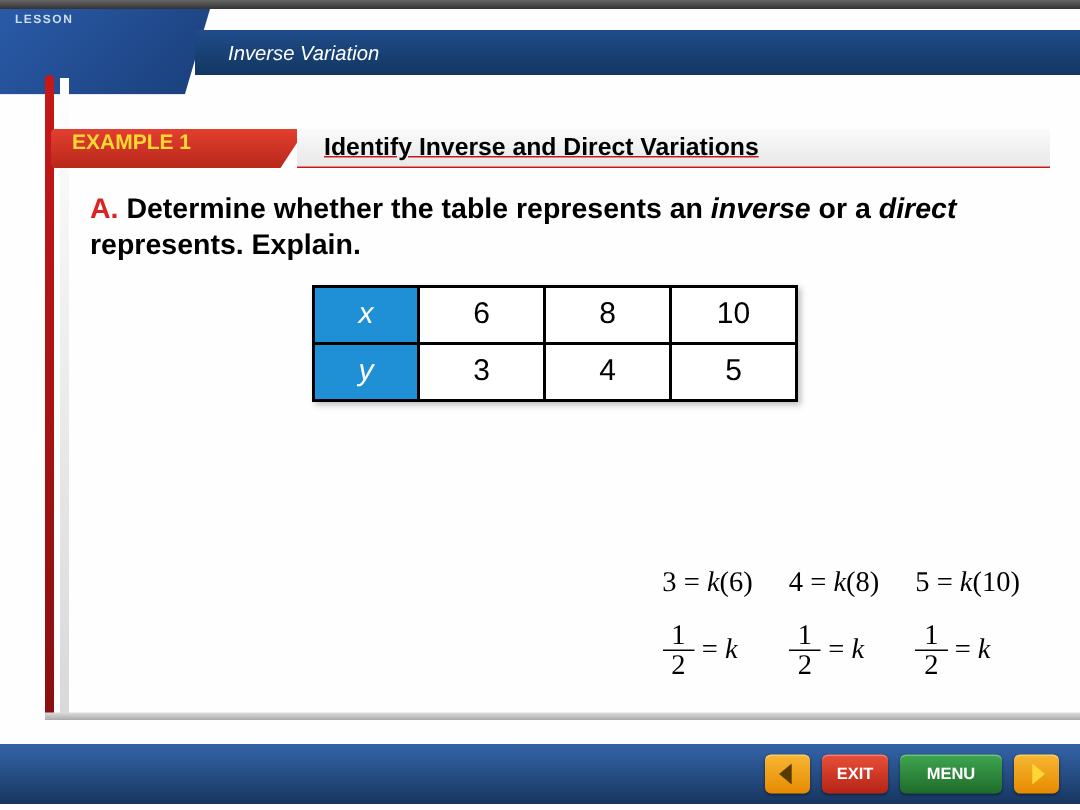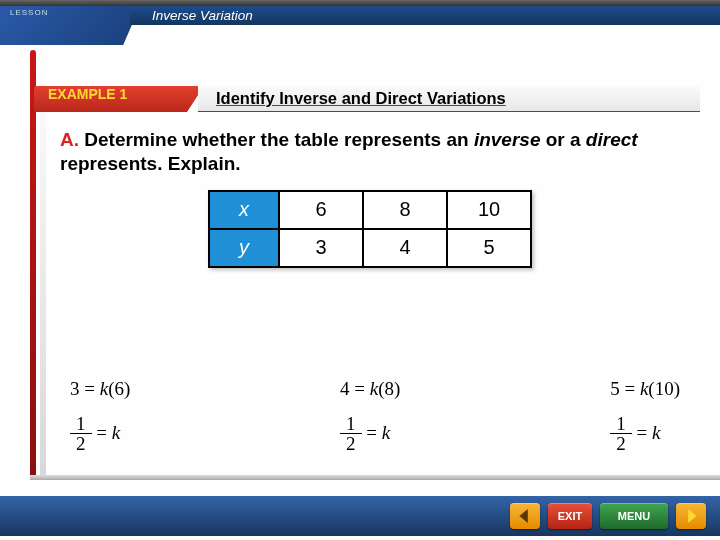--- a/index.html
+++ b/index.html
@@ -9,32 +9,32 @@
     background: #fefefe;
     position: relative;
     overflow: hidden;
   }
   .top-strip {
     position: absolute; top: 0; left: 0; right: 0; height: 6px;
     background: linear-gradient(#666, #333);
   }
   .lesson-tab {
     position: absolute; top: 6px; left: 0;
-    width: 140px; height: 39px;
+    width: 140px; height: 57px;
     background: linear-gradient(135deg, #2a5aa8 0%, #1a3f7a 100%);
     color: #fdd835;
     display: flex; align-items: center;
     padding-left: 28px;
-    font-weight: normal;
+    font-weight: bold;
     clip-path: polygon(0 0, 100% 0, 88% 100%, 0 100%);
   }
   .lesson-tab .num { font-size: 26px; letter-spacing: -1px; }
   .lesson-tab .label { font-size: 8px; position: absolute; top: 2px; left: 10px; letter-spacing: 1px; color: #cde; }
   .lesson-strip {
-    position: absolute; top: 6px; left: 130px; right: 0; height: 19px;
+    position: absolute; top: 20px; left: 130px; right: 0; height: 30px;
     background: linear-gradient(#1f4c8a, #123660);
     color: #fff; font-size: 13.5px; font-style: italic;
     display: flex; align-items: center; padding-left: 22px;
   }
   .example-tab {
     position: absolute; top: 86px; left: 34px;
     width: 170px; height: 26px;
     background: linear-gradient(#e33f2f, #b8281a);
     color: #fdd835; font-weight: bold; font-size: 14px;
     display: flex; align-items: flex-start; padding-left: 14px;
@@ -69,21 +69,21 @@
   .data-table th {
     background: #1f8fd6; color: #fff; font-style: italic; width: 70px; font-weight: normal;
   }
   .data-table td { width: 84px; background: #fff; }
   .note {
     font-size: 19px; line-height: 1.25;
   }
   .note .ital { font-style: italic; }
   .equations {
     position: absolute; top: 378px; left: 70px; right: 40px;
-    display: flex; justify-content: space-between;
+    display: flex; justify-content: flex-end;
     font-size: 19px; font-family: "Times New Roman", serif; gap: 24px;
   }
   .eq-col { display: flex; flex-direction: column; gap: 14px; align-items: flex-start; }
   .eq .k { font-style: italic; }
   .frac { display: inline-flex; flex-direction: column; align-items: center; vertical-align: middle; }
   .frac .n { border-bottom: 1.2px solid #000; padding: 0 6px; line-height: 1; }
   .frac .d { padding: 0 6px; line-height: 1.1; }
   .side-rail {
     position: absolute; top: 50px; left: 30px; width: 6px; height: 430px;
     background: linear-gradient(#c71818, #8a0f0f);

